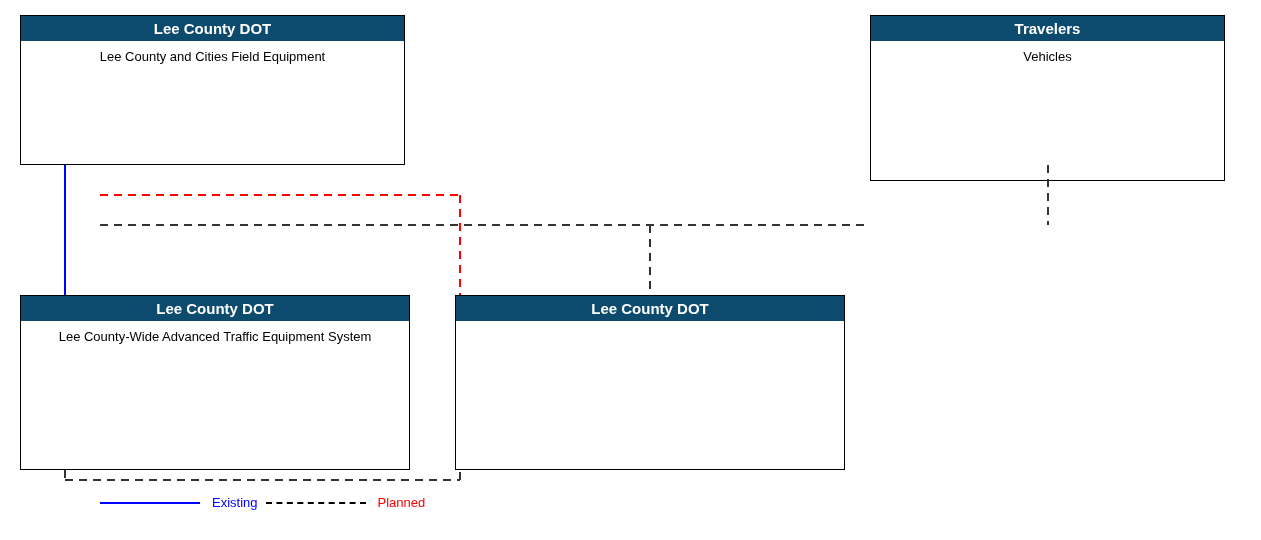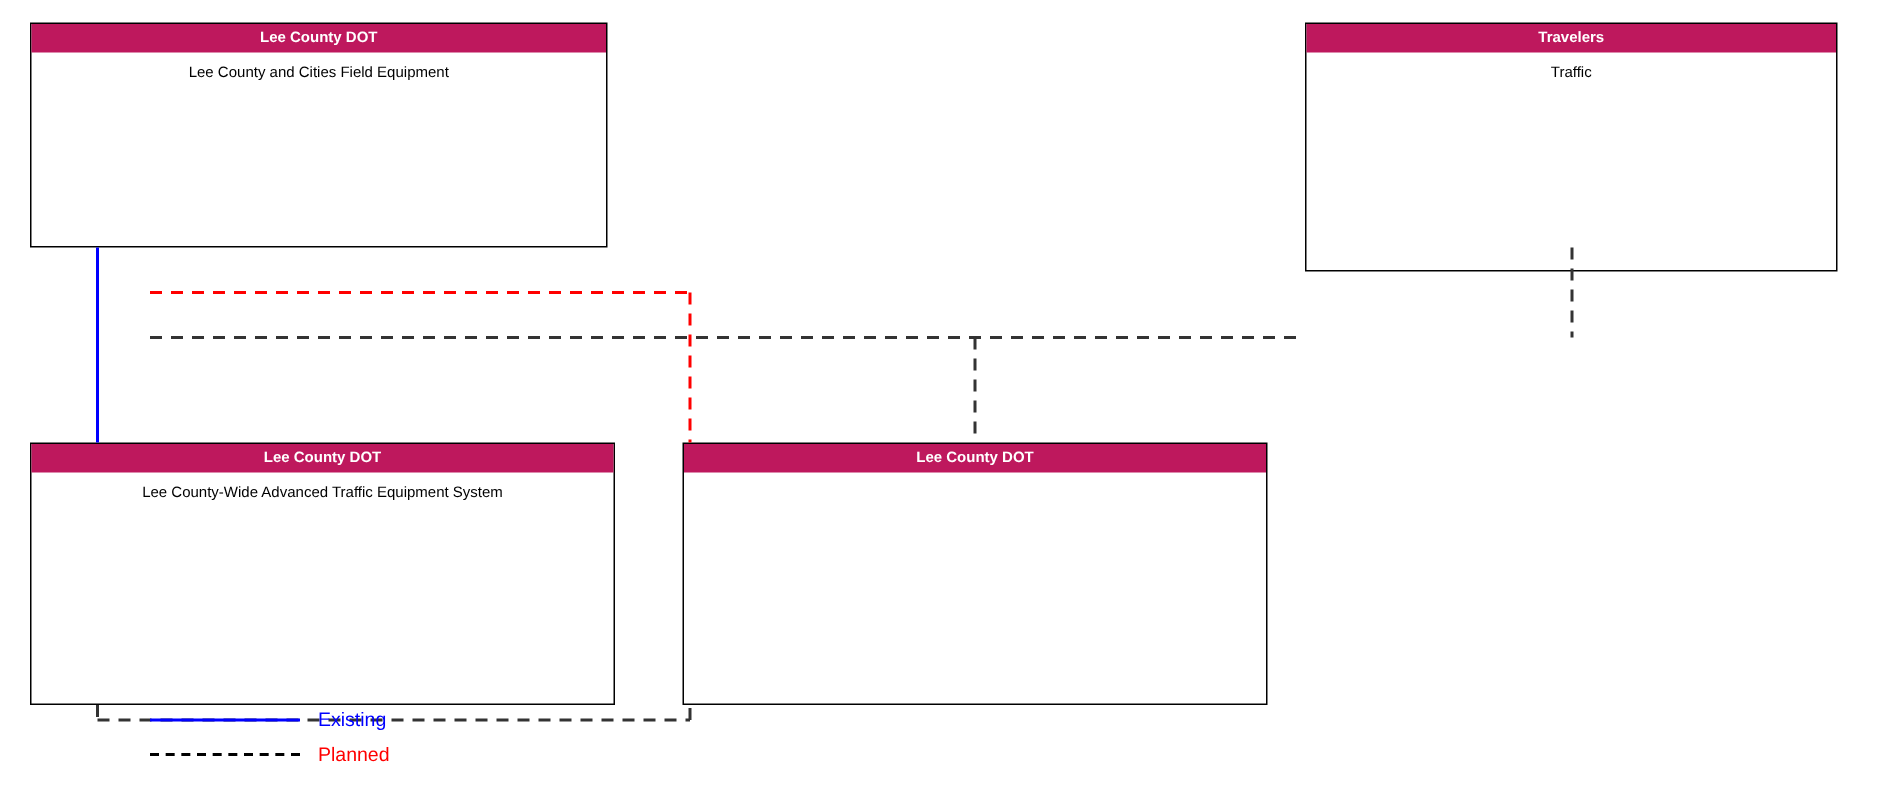--- a/index.html
+++ b/index.html
@@ -19,31 +19,31 @@
     }
 
     
     .node-box {
       position: absolute;
       border: 1px solid #000;
       background: #fff;
     }
 
     .node-header {
-      background: #be185d;
+      background: #0c4a6e;
       color: #fff;
       text-align: center;
-      font-size: 10px;
+      font-size: 15px;
       font-weight: bold;
       padding: 4px 8px;
     }
 
     .node-body {
       padding: 8px;
-      font-size: 10px;
+      font-size: 13px;
       text-align: center;
       color: #000;
     }
 
     
     .box-lee-field {
       left: 20px;
       top: 15px;
       width: 385px;
       height: 150px;
@@ -79,21 +79,21 @@
       height: 540px;
       pointer-events: none;
     }
 
     
     .legend {
       position: absolute;
       bottom: 30px;
       left: 100px;
       display: flex;
-      flex-direction: column;
+      flex-direction: row;
       gap: 8px;
     }
 
     .legend-item {
       display: flex;
       align-items: center;
       gap: 12px;
     }
 
     .legend-line {
@@ -125,21 +125,21 @@
 
 <div class="diagram-container">
 
   <div class="node-box box-lee-field">
     <div class="node-header">Lee County DOT</div>
     <div class="node-body">Lee County and Cities Field Equipment</div>
   </div>
 
   <div class="node-box box-travelers">
     <div class="node-header">Travelers</div>
-    <div class="node-body">Traffic</div>
+    <div class="node-body">Vehicles</div>
   </div>
 
   <div class="node-box box-atms">
     <div class="node-header">Lee County DOT</div>
     <div class="node-body">Lee County-Wide Advanced Traffic Equipment System</div>
   </div>
 
   <div class="node-box box-cav">
     <div class="node-header">Lee County DOT</div>
   </div>

